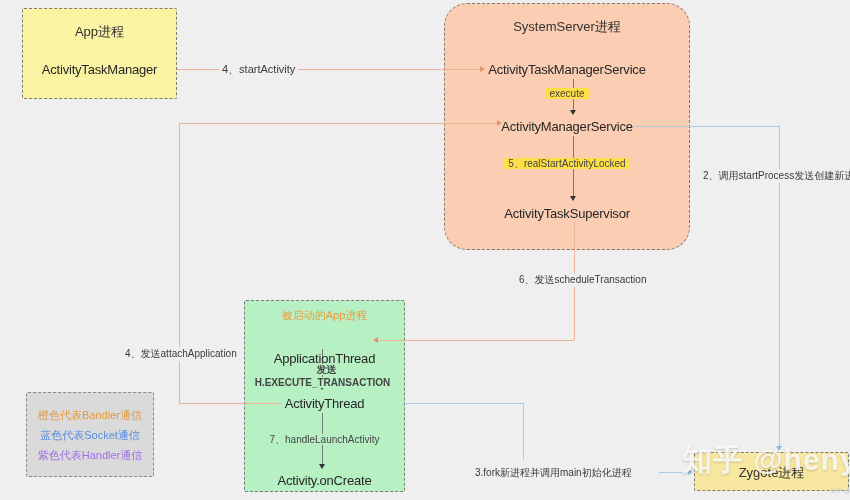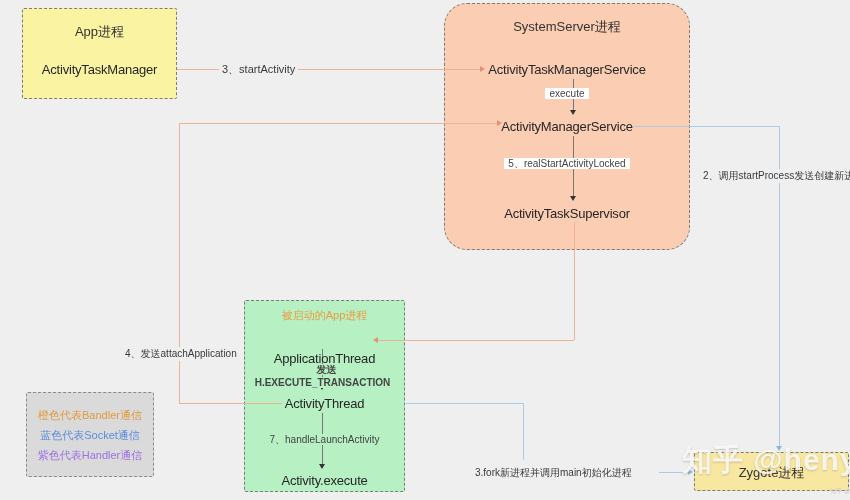--- a/index.html
+++ b/index.html
@@ -21,21 +21,21 @@
   .legend-box { left:10px;  top:392px; width:128px; height:85px;  background:#dadada; }
   .zygote-box { left:678px; top:452px; width:155px; height:39px;  background:#f8e7a0; }
 
   .pbox .btitle, .pbox .bnode, .pbox .bedge {
     position:absolute; left:0; right:0; text-align:center; z-index:3;
   }
   .btitle { font-size:13px; font-weight:500; color:#333; }
   .bnode  { font-size:13px; font-weight:500; color:#262626; letter-spacing:-0.2px; }
   .bedge  { font-size:10px; color:#444; }
   .bedge span { padding:0 4px; }
-  .ss-box .bedge span { background:#ffffff; }
+  .ss-box .bedge span { background:#fde047; }
   .green-box .bedge span { background:#b6f0c3; }
   .green-title { color:#ee9a3f !important; }
 
   
   .hline, .vline { position:absolute; z-index:2; }
   .hline { height:1px; }
   .vline { width:1px; }
   .orange { background:#eeb298; }
   .blue   { background:#aecbe4; }
 
@@ -123,34 +123,35 @@
   <div class="pbox green-box">
     <div class="btitle green-title" style="top:7px; font-size:11px;">被启动的App进程</div>
     <div class="bnode" style="top:50px;">ApplicationThread</div>
     <div class="inline-v" style="left:77px; top:48px; height:37px;"></div>
     <div class="arr arr-d-dark" style="left:73.5px; top:84px;"></div>
     <div class="bedge" style="top:62px; font-weight:600;"><span>发送H.EXECUTE_TRANSACTION</span></div>
     <div class="bnode" style="top:95px;">ActivityThread</div>
     <div class="inline-v" style="left:77px; top:112px; height:52px;"></div>
     <div class="arr arr-d-dark" style="left:73.5px; top:163px;"></div>
     <div class="bedge" style="top:132px;"><span>7、handleLaunchActivity</span></div>
-    <div class="bnode" style="top:172px;">Activity.execute</div>
+    <div class="bnode" style="top:172px;">Activity.onCreate</div>
   </div>
 
   <div class="pbox legend-box" style="border-color:#8a8a8a;">
     <div class="legend-item lg-orange" style="top:15px;">橙色代表Bandler通信</div>
     <div class="legend-item lg-blue" style="top:35px;">蓝色代表Socket通信</div>
     <div class="legend-item lg-purple" style="top:55px;">紫色代表Handler通信</div>
   </div>
 
   <div class="pbox zygote-box">
     <div class="btitle" style="top:11px;">Zygote进程</div>
   </div>
 
-  <div class="flabel flabel-lg" style="left:203px; top:62px;">3、startActivity</div>
+  <div class="flabel flabel-lg" style="left:203px; top:62px;">4、startActivity</div>
   <div class="flabel" style="left:684px; top:169px;">2、调用startProcess发送创建新进程请求</div>
   <div class="flabel" style="left:456px; top:466px;">3.fork新进程并调用main初始化进程</div>
   <div class="flabel" style="left:106px; top:347px;">4、发送attachApplication</div>
+  <div class="flabel" style="left:500px; top:273px;">6、发送scheduleTransaction</div>
 
   <div class="watermark">知乎 @heny</div>
   <div class="corner-mark">知乎 @heny</div>
 
 </div>
 
 </body></html>

